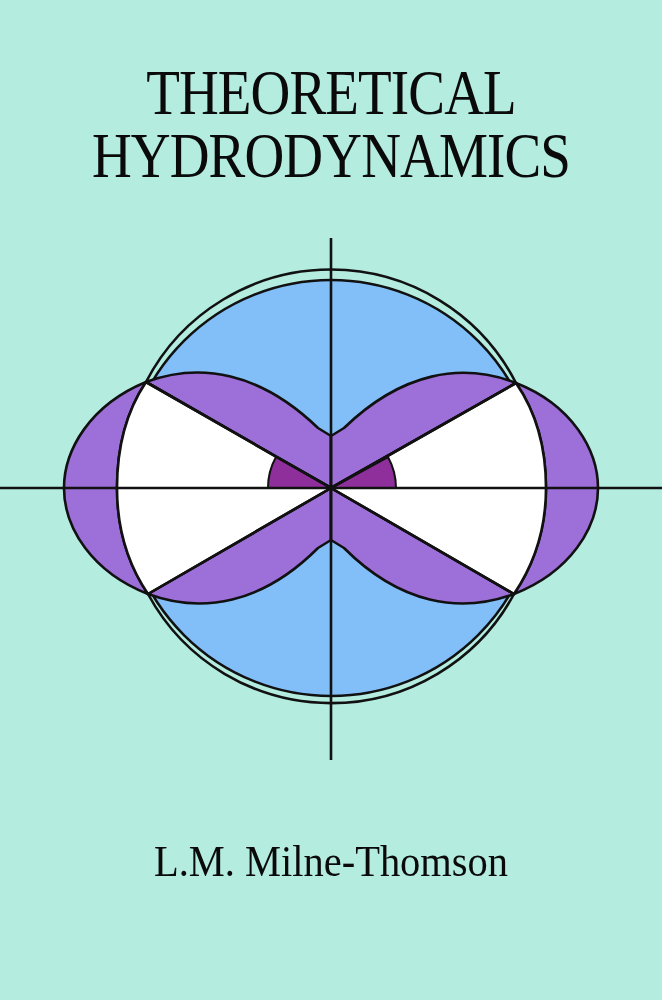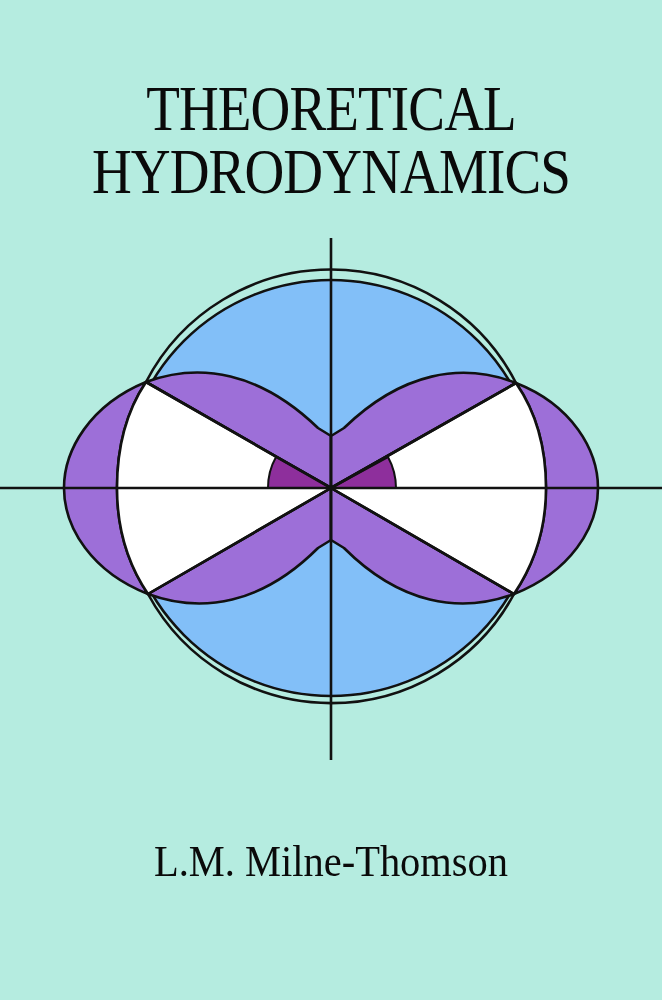--- a/index.html
+++ b/index.html
@@ -9,21 +9,21 @@
     position: relative;
     font-family: "Liberation Serif", "DejaVu Serif", serif;
   }
   .cover { position: absolute; inset: 0; background: #b5ece0; }
   .title {
     position: absolute; left: 0; right: 0; top: 62px;
     text-align: center; color: #0a0a0a;
     font-family: "Liberation Serif", serif;
     font-weight: normal;
     line-height: 0.98;
-    margin: 16px;
+    margin: 0;
   }
   .title .line1 {
     display: block; font-size: 64px; letter-spacing: -1px;
     transform: scaleX(0.86); transform-origin: center;
   }
   .title .line2 {
     display: block; font-size: 64px; letter-spacing: -1px;
     transform: scaleX(0.86); transform-origin: center;
   }
   .diagram { position: absolute; left: 0; top: 0; width: 662px; height: 1000px; }

